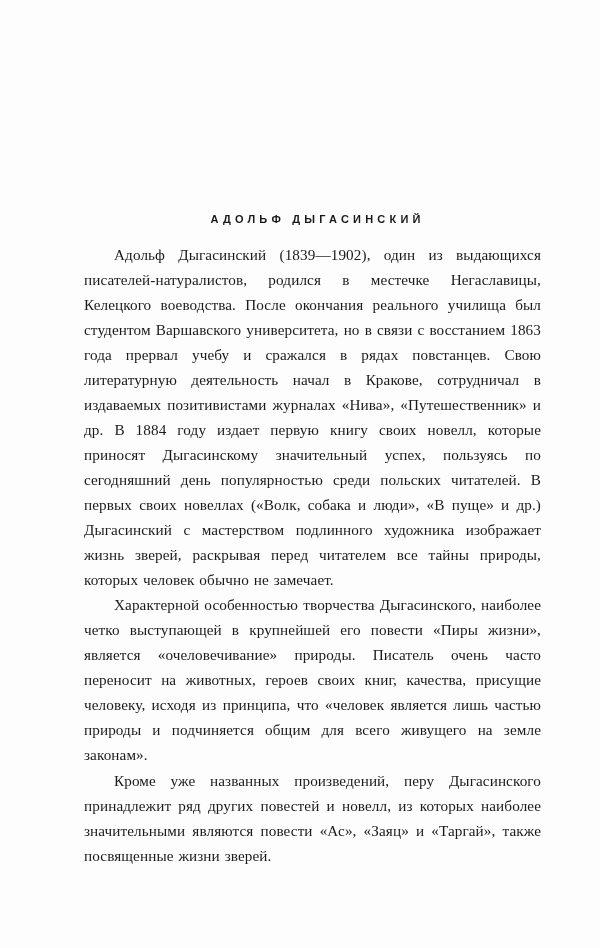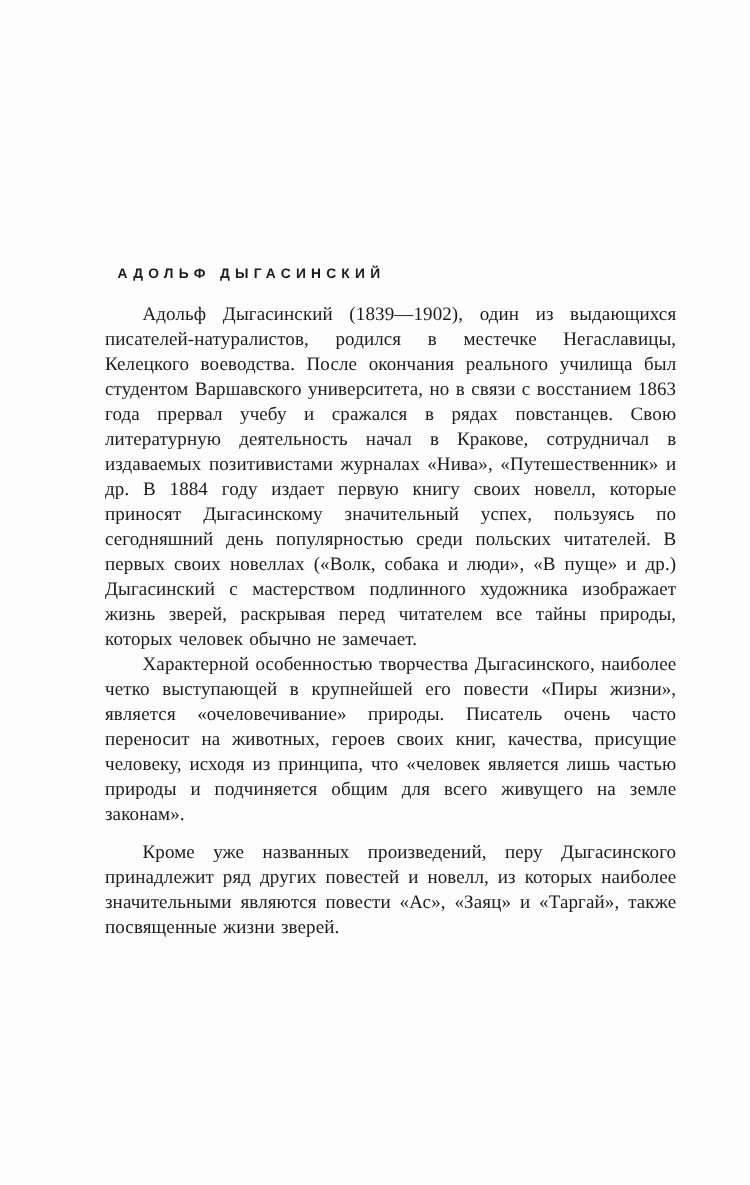--- a/index.html
+++ b/index.html
@@ -11,39 +11,39 @@
     font-family: "Liberation Serif", "DejaVu Serif", serif;
     color: #1a1a1a;
   }
   .page {
     position: absolute;
     left: 84px;
     top: 210px;
     width: 457px;
   }
   .title {
-    text-align: left;
+    text-align: center;
     font-family: "Liberation Sans", "DejaVu Sans", sans-serif;
     font-weight: bold;
     font-size: 11px;
     letter-spacing: 4.2px;
     margin: 0 0 14px 10px;
     height: 18px;
     line-height: 18px;
   }
   .para {
     font-size: 15.2px;
-    line-height: 20px;
+    line-height: 25px;
     text-align: justify;
     text-indent: 30px;
     margin: 0;
     letter-spacing: 0.1px;
     word-spacing: 1px;
   }
-  .para.gap { margin-top: 10px; }
+  .para.gap { margin-top: 1px; }
 </style>
 </head>
 <body>
 
 <div class="page">
   <h1 class="title">АДОЛЬФ ДЫГАСИНСКИЙ</h1>
   <p class="para">Адольф Дыгасинский (1839—1902), один из выдающихся писателей-натуралистов, родился в местечке Негаславицы, Келецкого воеводства. После окончания реального училища был студентом Варшавского университета, но в связи с восстанием 1863 года прервал учебу и сражался в рядах повстанцев. Свою литературную деятельность начал в Кракове, сотрудничал в издаваемых позитивистами журналах «Нива», «Путешественник» и др. В 1884 году издает первую книгу своих новелл, которые приносят Дыгасинскому значительный успех, пользуясь по сегодняшний день популярностью среди польских читателей. В первых своих новеллах («Волк, собака и люди», «В пуще» и др.) Дыгасинский с мастерством подлинного художника изображает жизнь зверей, раскрывая перед читателем все тайны природы, которых человек обычно не замечает.</p>
   <p class="para">Характерной особенностью творчества Дыгасинского, наиболее четко выступающей в крупнейшей его повести «Пиры жизни», является «очеловечивание» природы. Писатель очень часто переносит на животных, героев своих книг, качества, присущие человеку, исходя из принципа, что «человек является лишь частью природы и подчиняется общим для всего живущего на земле законам».</p>
   <p class="para gap">Кроме уже названных произведений, перу Дыгасинского принадлежит ряд других повестей и новелл, из которых наиболее значительными являются повести «Ас», «Заяц» и «Таргай», также посвященные жизни зверей.</p>
 </div>

